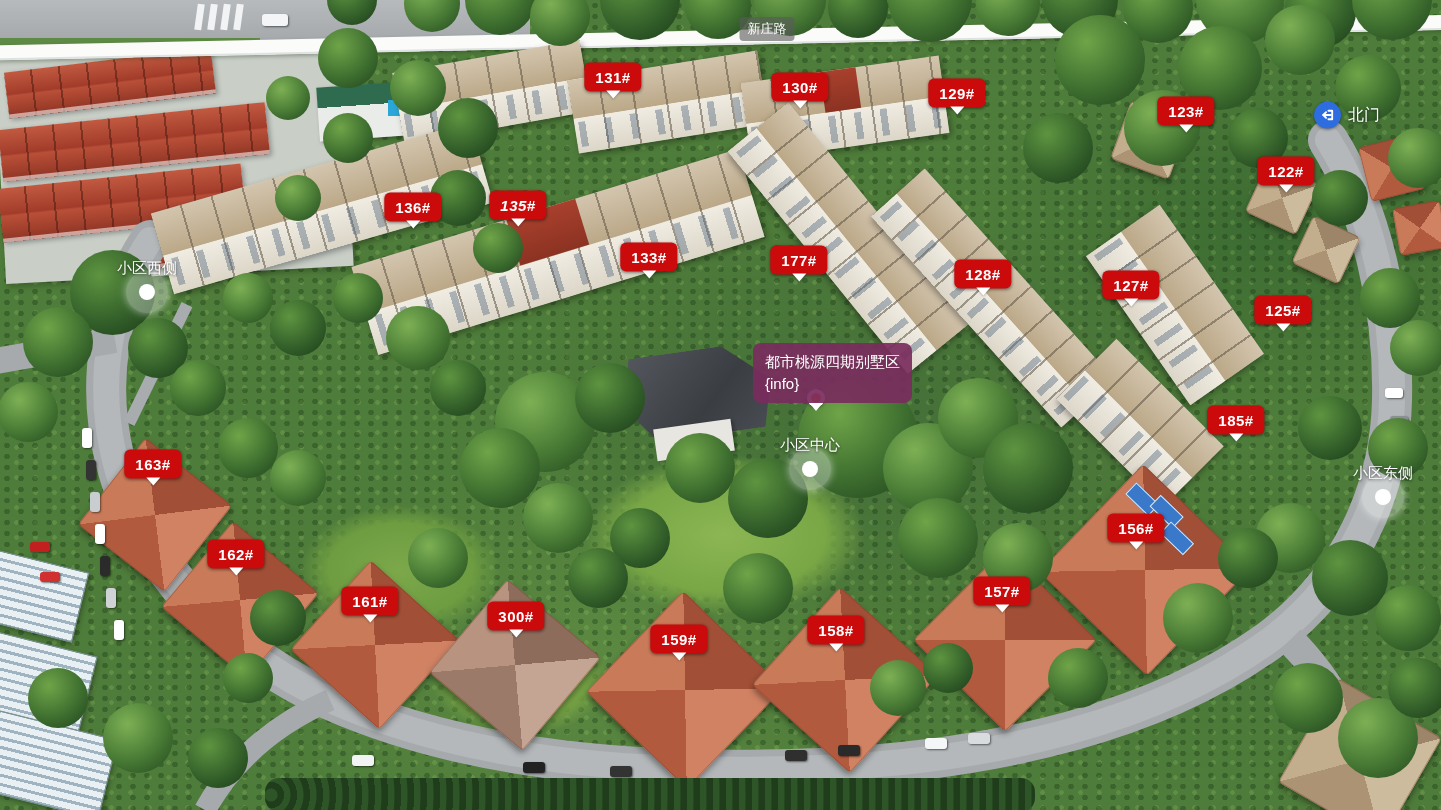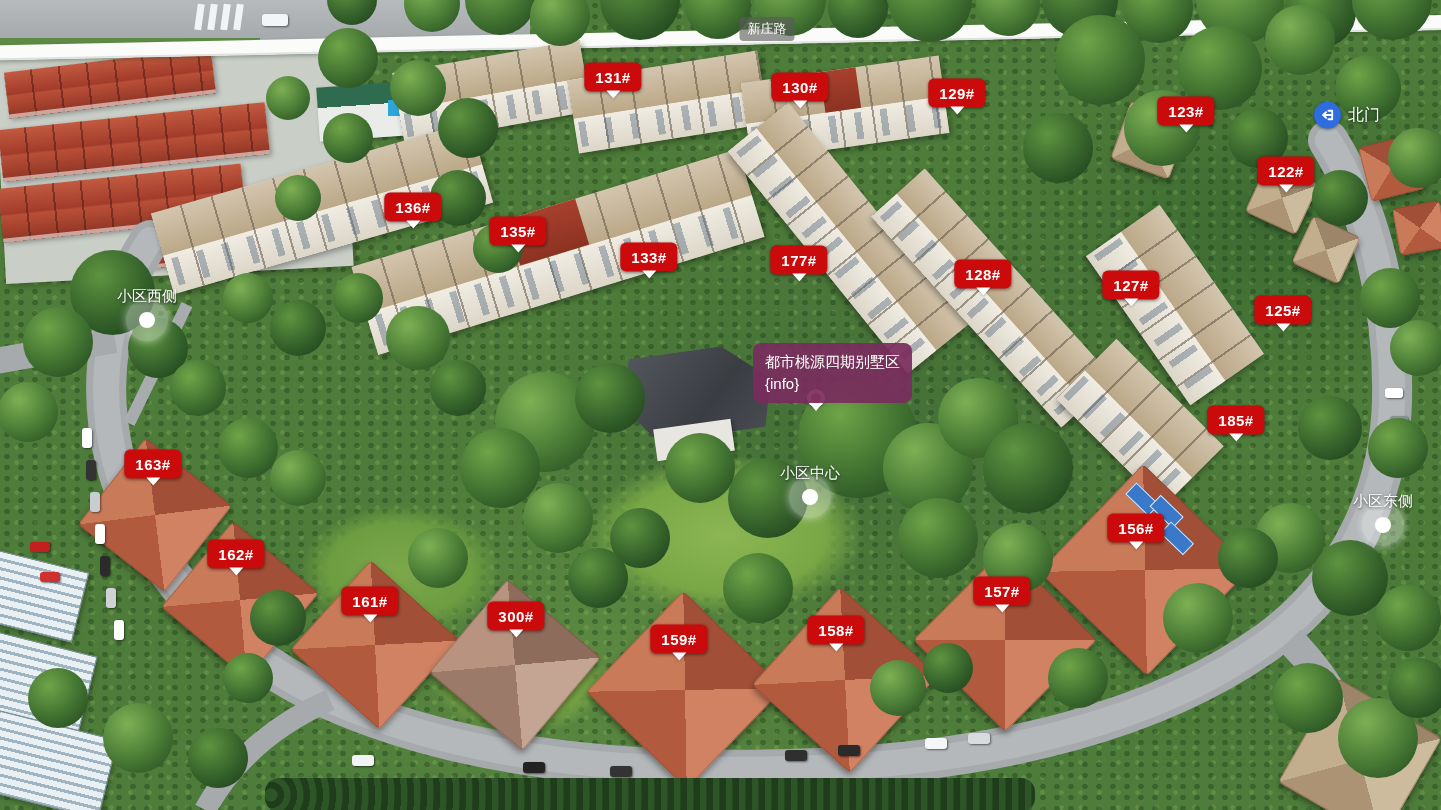--- a/index.html
+++ b/index.html
@@ -59,21 +59,21 @@
   .hedge{left:265px;top:778px;width:770px;height:34px;border-radius:14px;
       background:repeating-radial-gradient(circle at 6px 50%, #2e5527 0 6px, #1f3d1b 7px 13px);}
   .lane{background:#a8acae;}
   
   .bmark{position:absolute;transform:translate(-50%,-50%);z-index:40;cursor:pointer;}
   .badge{display:block;background:var(--badge-red,#cb0a0c);color:#fff;font-weight:700;font-size:15px;
       line-height:1;padding:7px 11px;border-radius:6px;letter-spacing:.5px;box-shadow:0 1px 3px rgba(0,0,0,.4);}
   .ptr{position:absolute;left:50%;top:100%;margin-top:-1px;transform:translateX(-50%);
       width:0;height:0;border:7px solid rgba(0,0,0,0);border-bottom:none;border-top:8px solid #fff;
       filter:drop-shadow(0 1px 1px rgba(0,0,0,.25));}
-  .hotspot{position:absolute;transform:translate(-50%,-50%);z-index:35;cursor:pointer;margin-top:28px;}
+  .hotspot{position:absolute;transform:translate(-50%,-50%);z-index:35;cursor:pointer;}
   .hs-circle{width:42px;height:42px;border-radius:50%;background:rgba(255,255,255,.34);
       box-shadow:0 0 8px rgba(255,255,255,.55);display:flex;align-items:center;justify-content:center;}
   .hs-dot{width:16px;height:16px;border-radius:50%;background:#fff;}
   .hs-label{position:absolute;bottom:100%;left:50%;transform:translateX(-50%);margin-bottom:-7px;
       color:#fff;font-size:15px;white-space:nowrap;text-shadow:0 1px 3px rgba(0,0,0,.65);}
   .gate{position:absolute;display:flex;align-items:center;gap:7px;z-index:40;transform:translateY(-50%);cursor:pointer;}
   .gate-icon{width:27px;height:27px;border-radius:50%;background:var(--gate-blue,#2e6de0);
       display:flex;align-items:center;justify-content:center;box-shadow:0 1px 3px rgba(0,0,0,.45);flex:0 0 auto;}
   .gate-label{color:#fff;font-size:16px;text-shadow:0 1px 3px rgba(0,0,0,.75);}
   .road-label{position:absolute;transform:translate(-50%,-50%);background:rgba(90,90,90,.62);color:#fff;
@@ -322,21 +322,21 @@
         <span class="ptr"></span>
       </div>
       <div class="bmark" style="left: 1286px; top: 171px;">
         <span class="badge">122#</span>
         <span class="ptr"></span>
       </div>
       <div class="bmark" style="left: 413px; top: 207px;">
         <span class="badge">136#</span>
         <span class="ptr"></span>
       </div>
-      <div class="bmark" style="left: 518px; top: 231px;">
+      <div class="bmark" style="left: 518px; top: 205px; font-style: italic;">
         <span class="badge">135#</span>
         <span class="ptr"></span>
       </div>
       <div class="bmark" style="left: 649px; top: 257px;">
         <span class="badge">133#</span>
         <span class="ptr"></span>
       </div>
       <div class="bmark" style="left: 799px; top: 260px;">
         <span class="badge">177#</span>
         <span class="ptr"></span>

